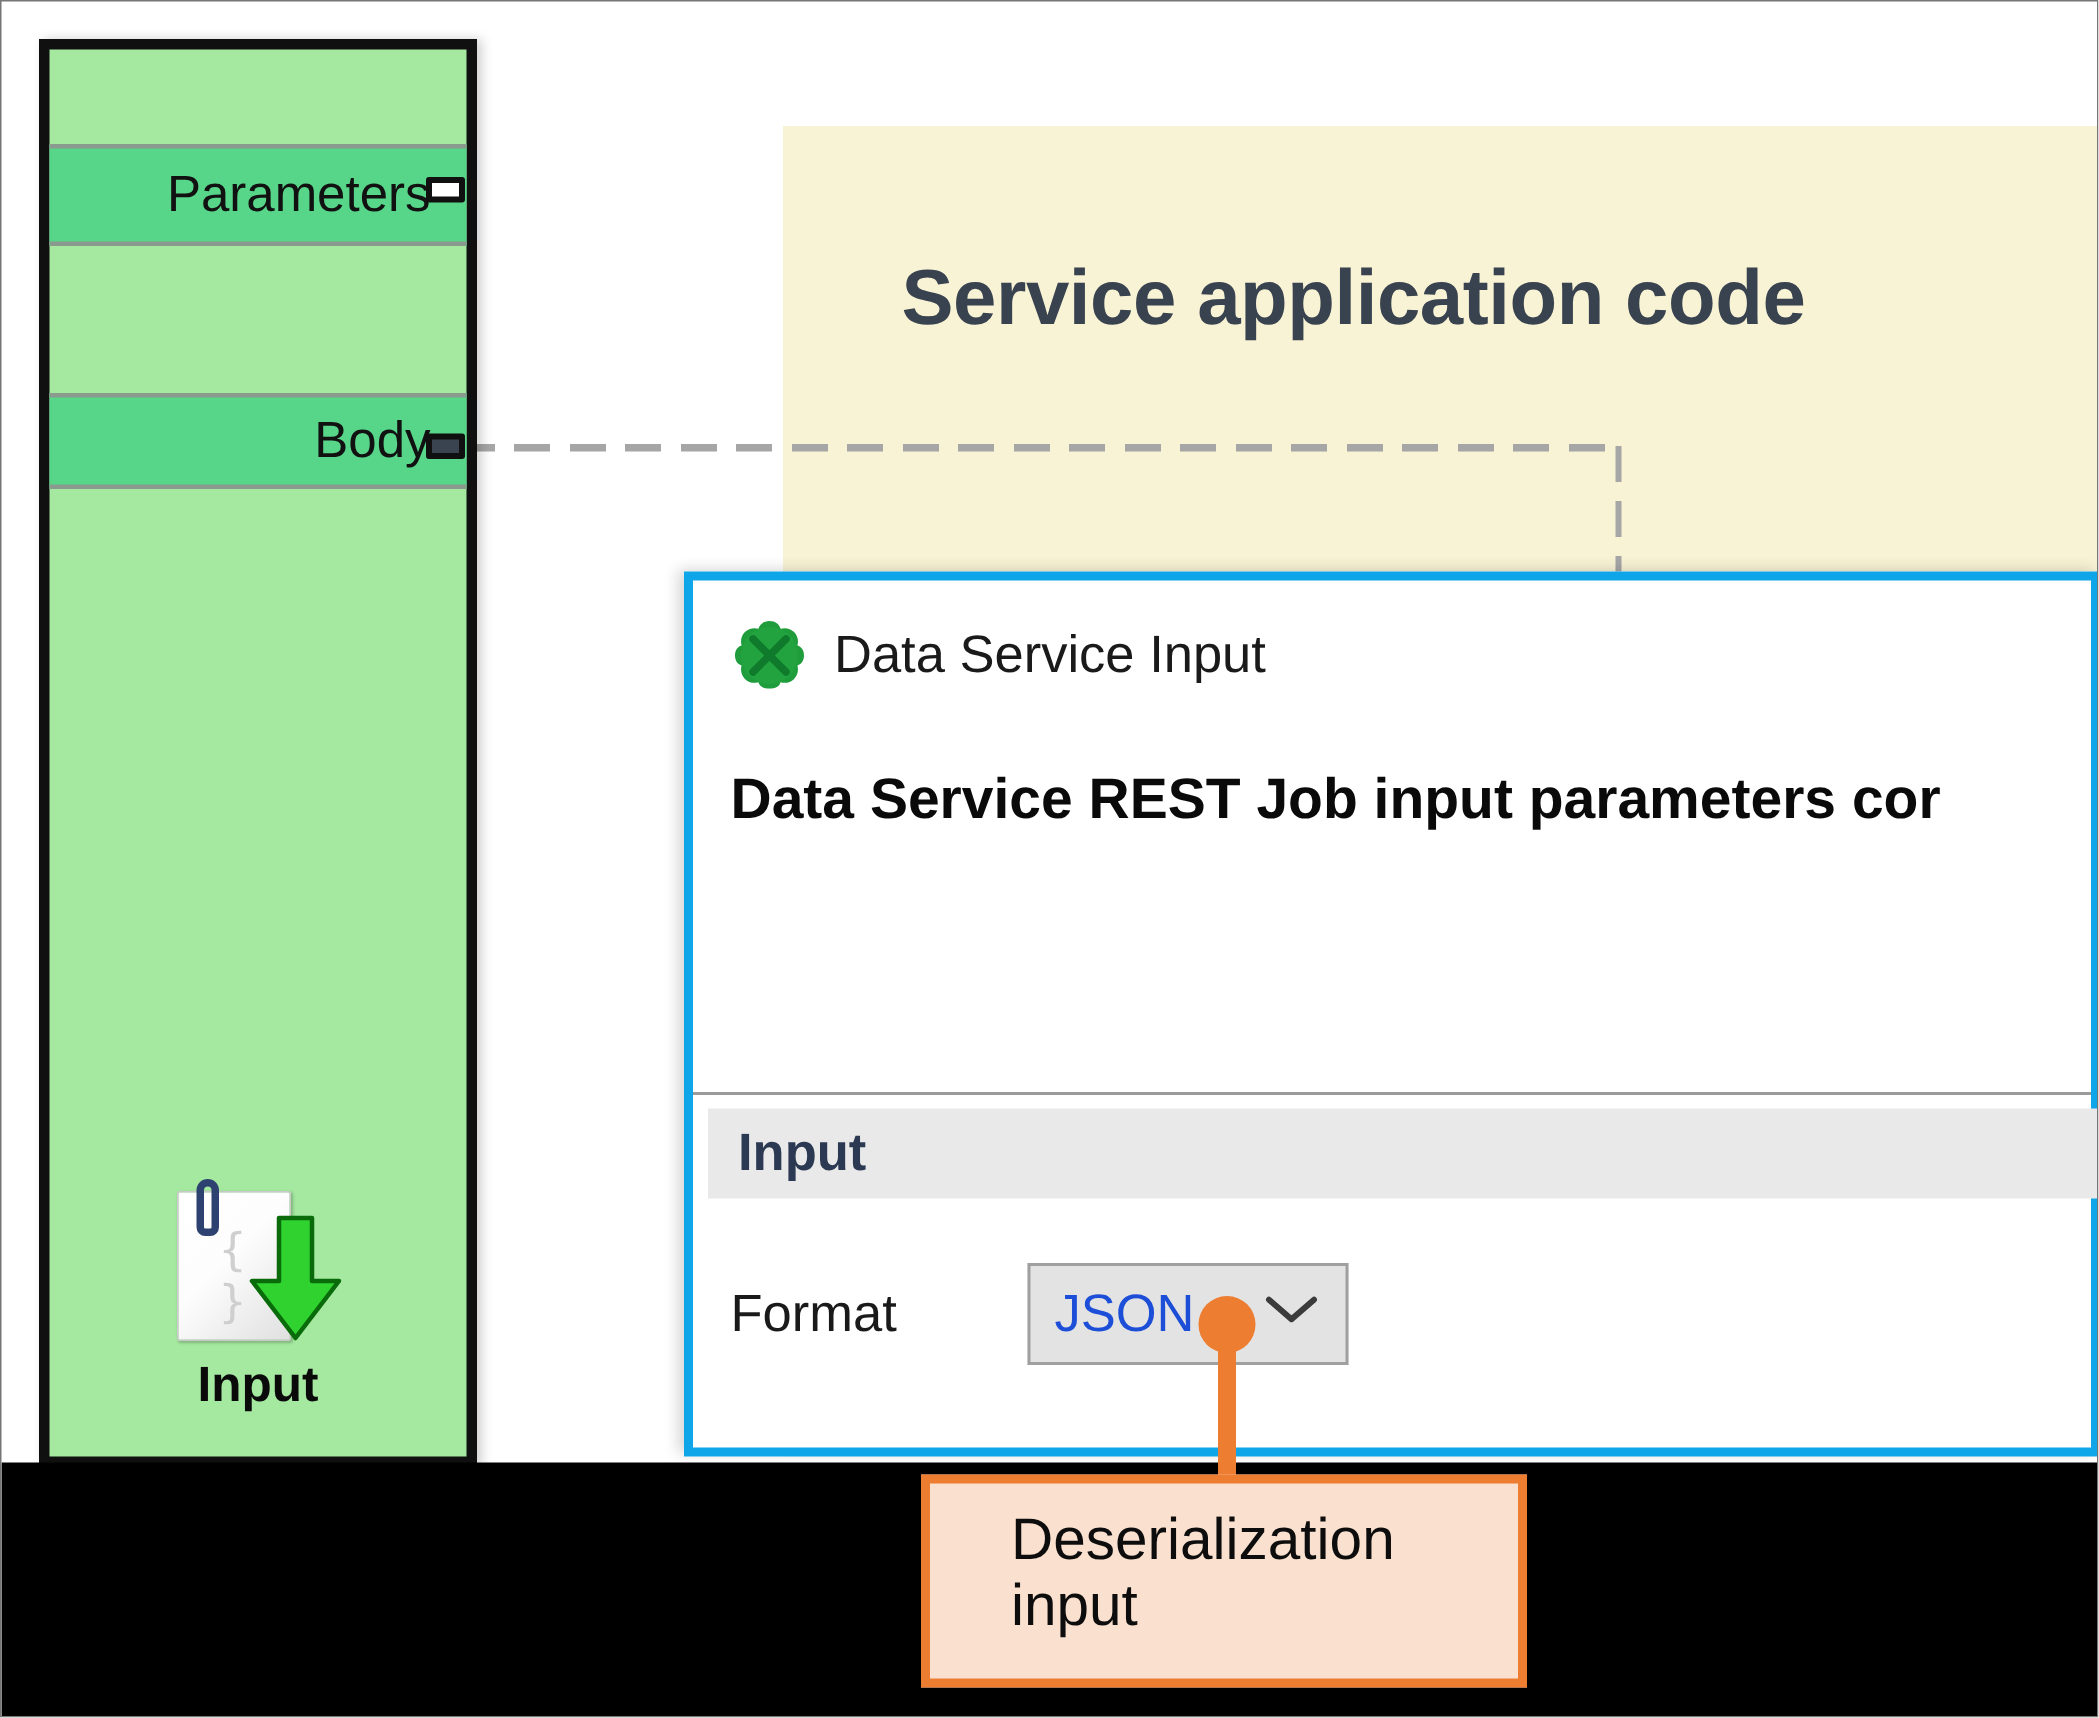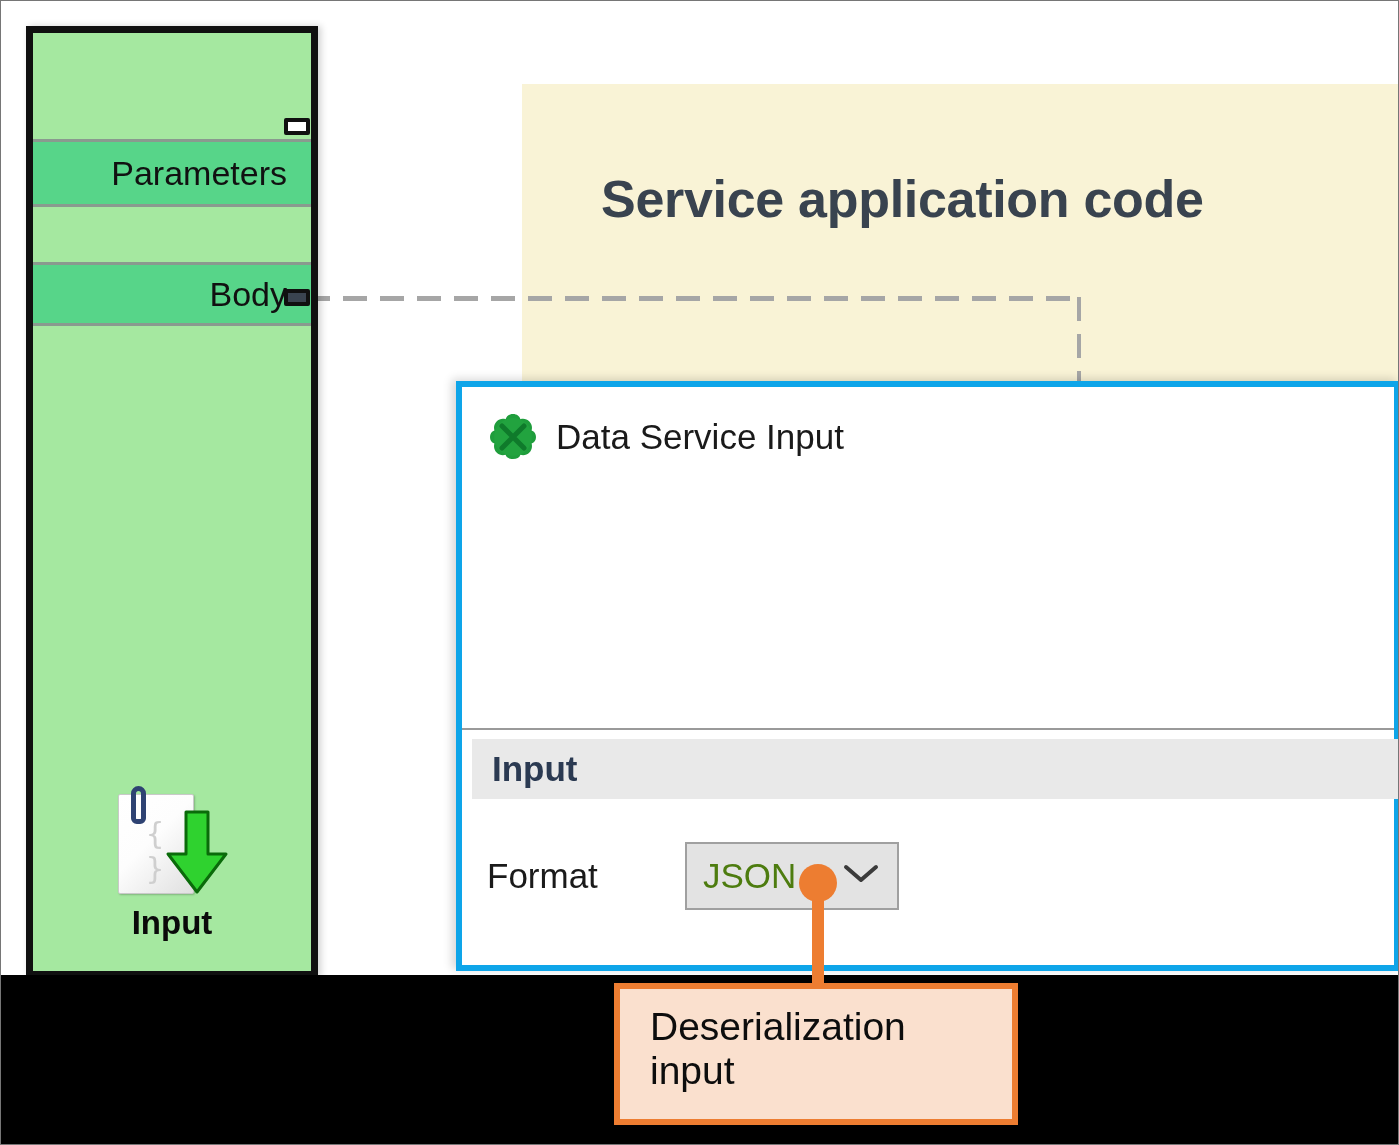--- a/index.html
+++ b/index.html
@@ -71,21 +71,21 @@
   }
   .row-label{
     position:absolute;
     right:24px;
     top:50%;
     transform:translateY(-50%);
     font-size:34px;
     color:#111111;
     white-space:nowrap;
   }
-  #row-parameters{ top:63px; height:68px;margin-top:43px; }
+  #row-parameters{ top:63px; height:68px; }
   #row-body{ top:229px; height:64px; }
 
   
   .nub{
     position:absolute;
     width:26px; height:17px;
     border:4px solid #101010;
     box-sizing:border-box;
     border-radius:2px;
   }
@@ -213,21 +213,21 @@
     position:relative;
     width:214px; height:68px;
     background:#e3e3e3;
     border:2px solid #a0a0a0;
     box-sizing:border-box;
     display:flex; align-items:center;
     padding-left:16px;
   }
   .combo-value{
     font-size:35px;
-    color:#4d7c0f;
+    color:#1d4ed8;
   }
   .combo-chevron{
     position:absolute;
     right:18px; top:50%;
     transform:translateY(-50%);
   }
 
   
   .anno-dot{
     position:absolute;
@@ -251,20 +251,21 @@
     background:#fae0ce;
     border:6px solid #ed7d31;
     box-sizing:border-box;
     z-index:41;
     padding:16px 0 0 30px;
   }
   .anno-text{
     font-size:39px;
     line-height:1.12;
     color:#0d0d0d;
+    margin-left:24px;
   }
 
   
   .black-band{
     position:absolute;
     left:0; top:974px;
     width:1399px; height:171px;
     background:#000000;
     z-index:30;
   }
@@ -286,20 +287,21 @@
       <span class="dlg-title-icon">
         <svg width="46" height="46" viewBox="0 0 46 46" aria-hidden="true">
           <path d="M23 3c4 0 6.5 2.2 7.4 5.2C33.6 7.3 37 8 39.4 10.4c2.4 2.4 3.1 5.8 2.2 9C44.6 20.3 46 22.9 46 26c0 3.1-1.4 5.7-4.4 6.6.9 3.2.2 6.6-2.2 9-2.4 2.4-5.8 3.1-9 2.2C29.5 46.8 26.9 48 23 48c-3.9 0-6.5-1.2-7.4-4.2-3.2.9-6.6.2-9-2.2-2.4-2.4-3.1-5.8-2.2-9C1.4 31.7 0 29.1 0 26c0-3.1 1.4-5.7 4.4-6.6-.9-3.2-.2-6.6 2.2-9 2.4-2.4 5.8-3.1 9-2.2C16.5 5.2 19 3 23 3z" transform="translate(0,-3) scale(1)" fill="#1f9d3c"></path>
           <circle cx="23" cy="23" r="19" fill="#22a33f"></circle>
           <path d="M12 12 L34 34 M34 12 L12 34" stroke="#0f7a2b" stroke-width="5" stroke-linecap="round"></path>
         </svg>
       </span>
       <span class="dlg-title-text">Data Service Input</span>
     </div>
 
+    <div class="dlg-heading">Data Service REST Job input parameters cor</div>
 
     <div class="dlg-sep"></div>
 
     <div class="section-header">
       <span class="section-header-text">Input</span>
     </div>
 
     <div class="field-row">
       <span class="field-label">Format</span>
       <div class="combo">

